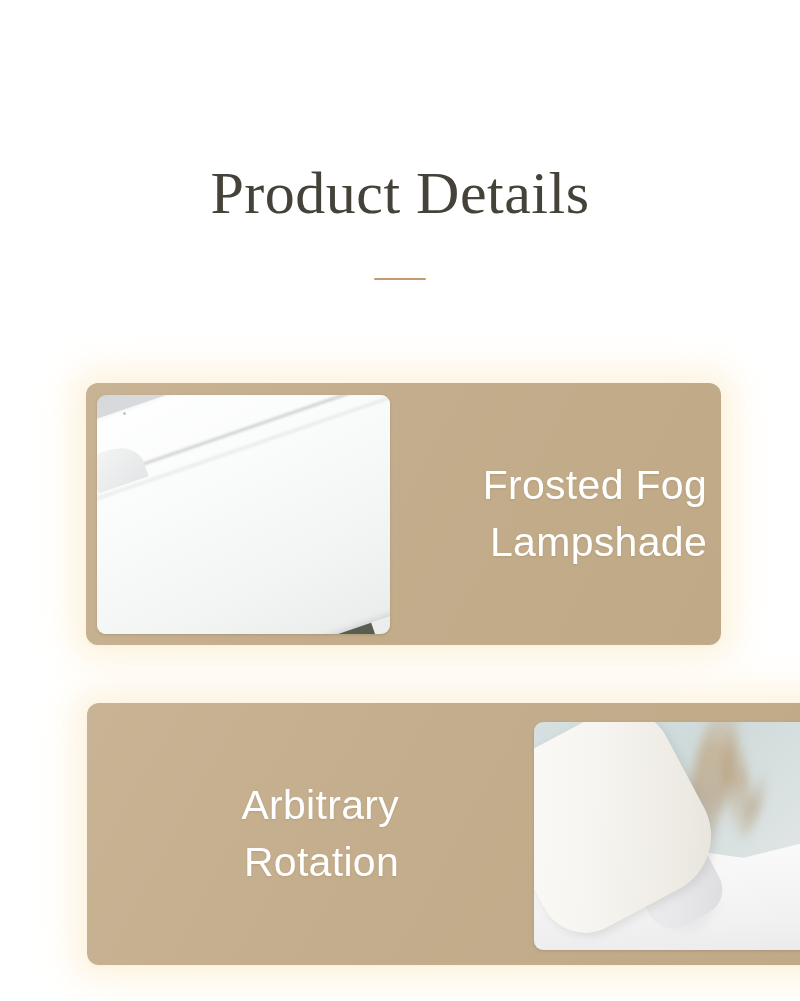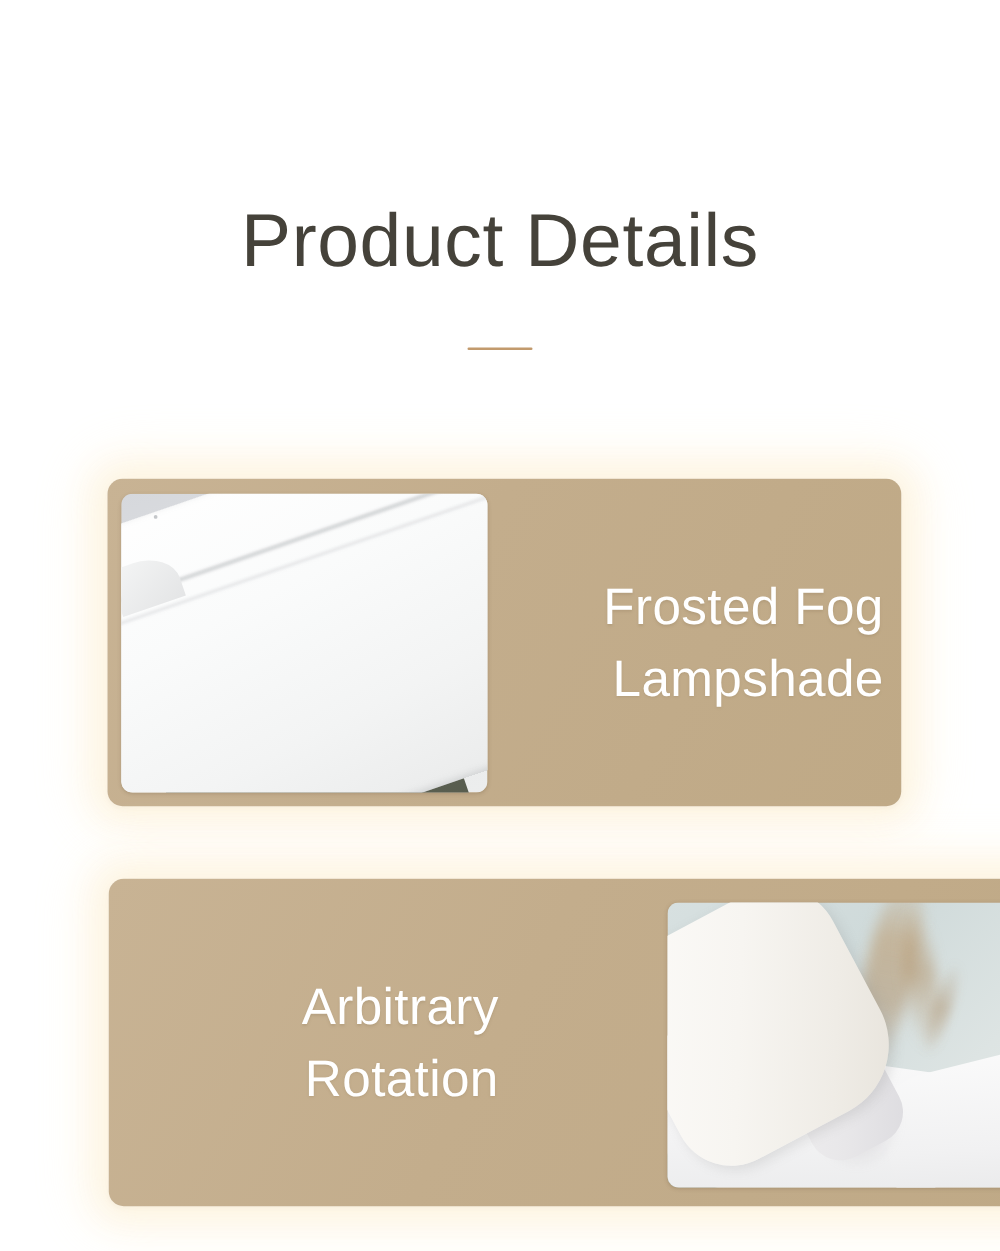--- a/index.html
+++ b/index.html
@@ -31,21 +31,21 @@
     text-align: center;
   }
   .page-title {
     margin: 0;
     padding-top: 163px;
     font-size: 60px;
     font-weight: 400;
     letter-spacing: 0.5px;
     color: #45423a;
     line-height: 1;
-    font-family: Liberation Sans, sans-serif;
+    font-family: Liberation Serif, serif;
   }
   .title-divider {
     width: 52px;
     height: 2px;
     background: #c29a6d;
     margin: 55px auto 0 auto;
     border-radius: 1px;
   }
 
   

